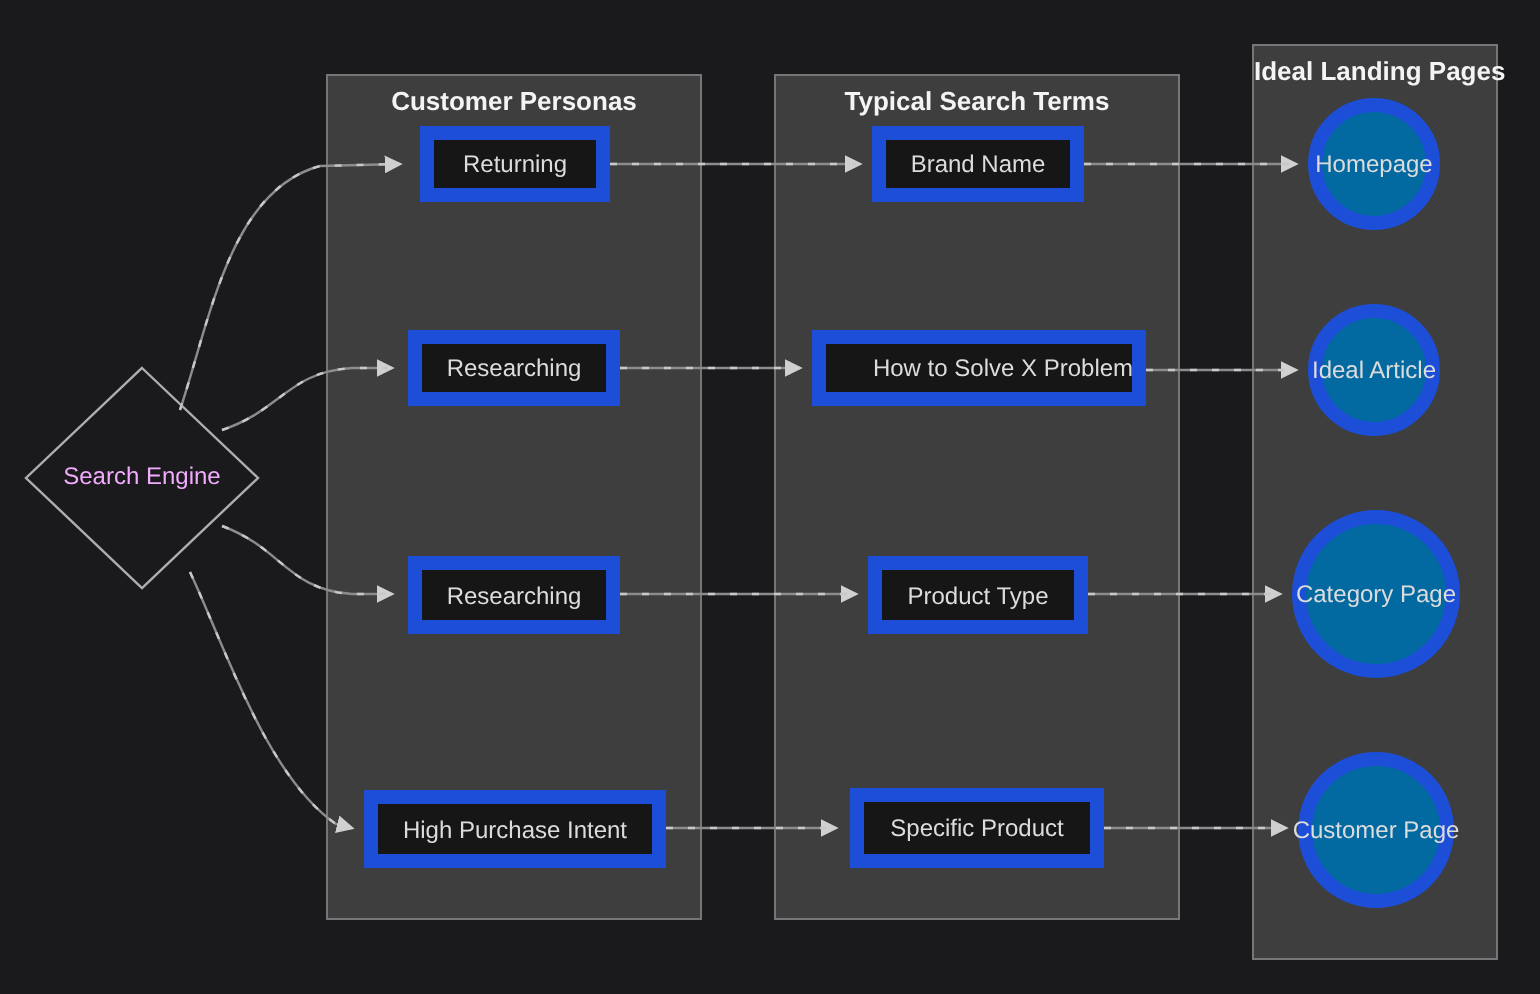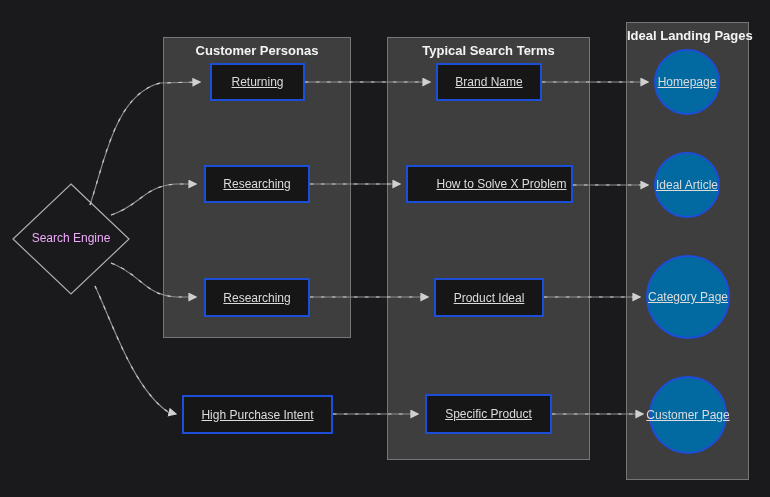--- a/index.html
+++ b/index.html
@@ -31,31 +31,30 @@
   #edges {
     position:absolute; left:0; top:0;
     z-index:2;
   }
   .edge-base { fill:none; stroke:#8c8c8c; stroke-width:1.2; }
   .edge-dash { fill:none; stroke:#c8c8c8; stroke-width:1.2; stroke-dasharray:3.5 7.5; }
 
   .node {
     position:absolute;
     background:#161616;
-    border:2px solid #1d4ed8;
+    border:7px solid #1d4ed8;
     box-sizing:border-box;
     color:#dcdcdc;
     font-size:12px;
     display:flex;
     align-items:center;
     justify-content:center;
     text-align:right;
     white-space:nowrap;
     z-index:3;
-    text-decoration:underline;
   }
   .circle {
     border-radius:50%;
     background:#0369a1;
   }
   .diamond-label {
     position:absolute;
     left:11px; top:231px;
     width:120px;
     text-align:center;
@@ -63,21 +62,21 @@
     font-size:12px;
     z-index:3;
     white-space:nowrap;
   }
 </style>
 </head>
 <body>
 
 <div class="canvas">
 
-  <div class="panel" style="left:163px; top:37px; width:188px; height:301px;">
+  <div class="panel" style="left:163px; top:37px; width:188px; height:423px;">
     <div class="panel-title">Customer Personas</div>
   </div>
 
   <div class="panel" style="left:387px; top:37px; width:203px; height:423px;">
     <div class="panel-title">Typical Search Terms</div>
   </div>
 
   <div class="panel" style="left:626px; top:22px; width:123px; height:458px;">
     <div class="panel-title">Ideal Landing Pages</div>
   </div>
@@ -145,21 +144,21 @@
 
   <div class="diamond-label">Search Engine</div>
 
   <div class="node" style="left:210px; top:63px; width:95px; height:38px;">Returning</div>
   <div class="node" style="left:204px; top:165px; width:106px; height:38px;">Researching</div>
   <div class="node" style="left:204px; top:278px; width:106px; height:39px;">Researching</div>
   <div class="node" style="left:182px; top:395px; width:151px; height:39px;">High Purchase Intent</div>
 
   <div class="node" style="left:436px; top:63px; width:106px; height:38px;">Brand Name</div>
   <div class="node" style="left:406px; top:165px; width:167px; height:38px;padding-left:24px;">How to Solve X Problem</div>
-  <div class="node" style="left:434px; top:278px; width:110px; height:39px;">Product Ideal</div>
+  <div class="node" style="left:434px; top:278px; width:110px; height:39px;">Product Type</div>
   <div class="node" style="left:425px; top:394px; width:127px; height:40px;">Specific Product</div>
 
   <div class="node circle" style="left:654px; top:49px; width:66px; height:66px;">Homepage</div>
   <div class="node circle" style="left:654px; top:152px; width:66px; height:66px;">Ideal Article</div>
   <div class="node circle" style="left:646px; top:255px; width:84px; height:84px;">Category Page</div>
   <div class="node circle" style="left:649px; top:376px; width:78px; height:78px;">Customer Page</div>
 
 </div>
 
 </body></html>

